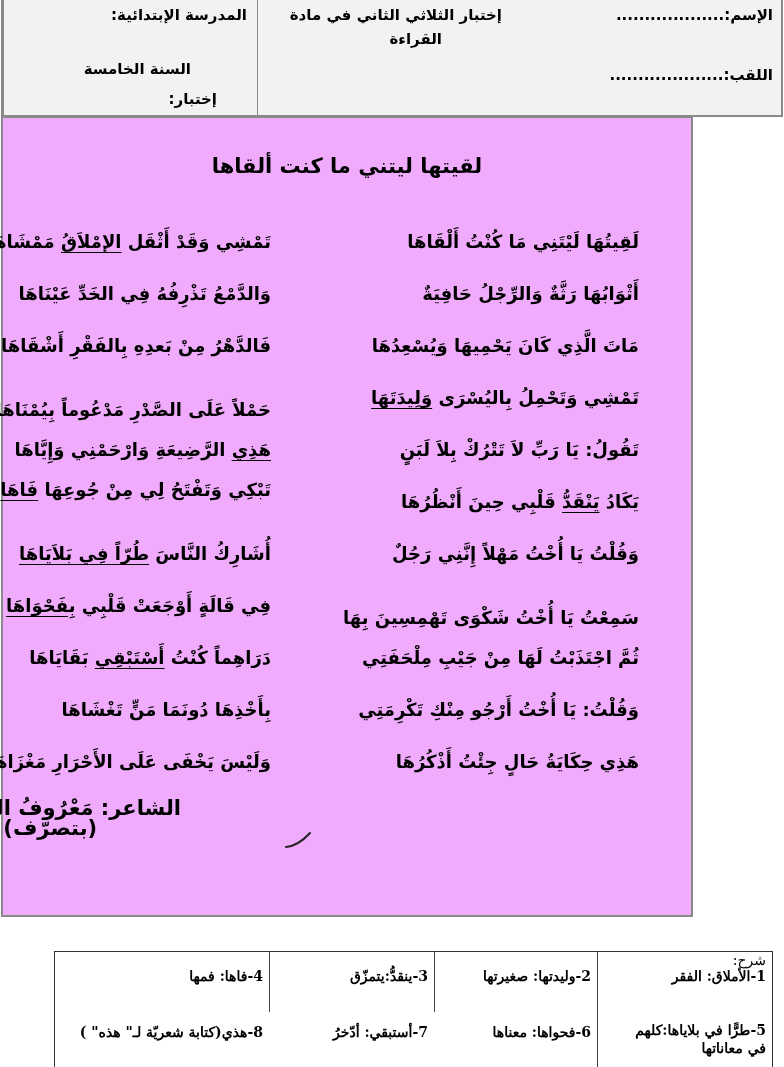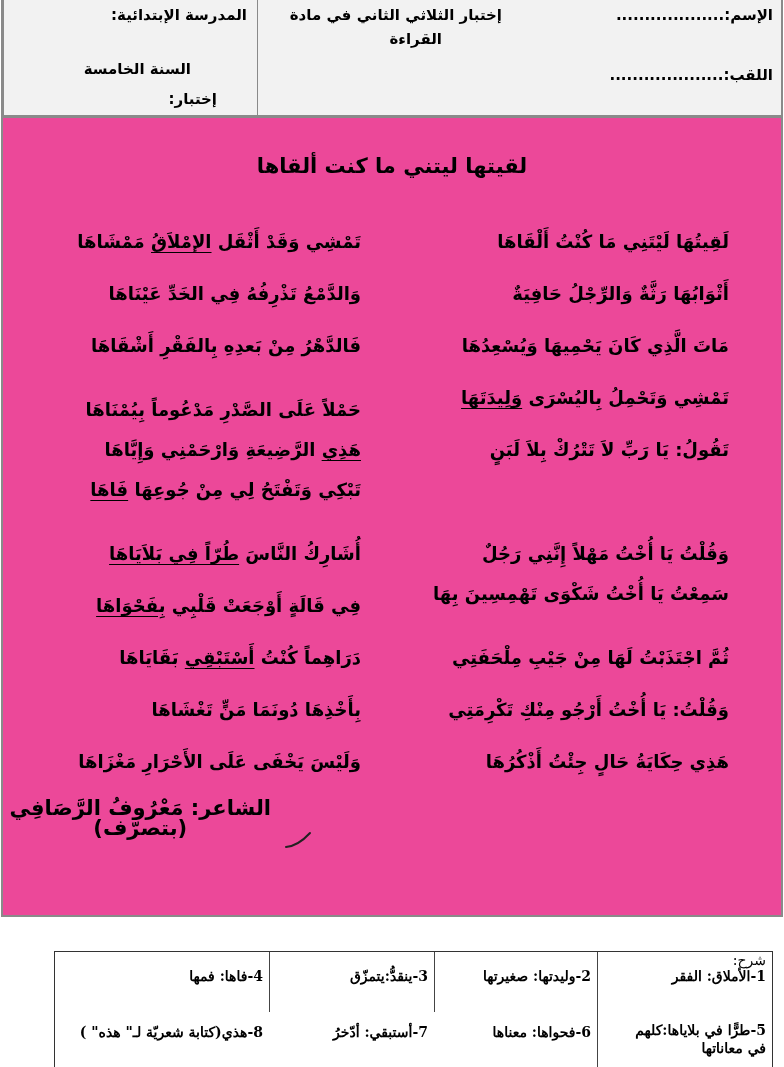--- a/index.html
+++ b/index.html
@@ -11,22 +11,22 @@
     background: #f2f2f2; border: 2px solid #8a8a8a; border-top: none;
     display: flex; flex-direction: row-reverse;
   }
   .hcol { height: 100%; position: relative; direction: rtl; }
   .hcol.c1 { width: 254px; border-left: 1px solid #8a8a8a; }
   .hcol.c2 { width: 265px; border-left: 1px solid #8a8a8a; }
   .hcol.c3 { flex: 1; }
   .htxt { position: absolute; font-weight: bold; font-size: 15px; white-space: nowrap; }
 
   .main {
-    position: absolute; left: 1px; top: 116px; width: 782px; height: 801px;
-    border: 2px solid #8a8a8a; background: #ec4899;
+    position: absolute; left: 1px; top: 116px; width: 692px; height: 801px;
+    border: 2px solid #8a8a8a; background: #f0abfc;
   }
   .title {
     position: absolute; top: 36px; left: 0; right: 0; text-align: center;
     font-weight: bold; font-size: 21px; direction: rtl;
   }
   .verse {
     position: absolute; font-weight: bold; font-size: 18px; direction: rtl;
     white-space: nowrap; line-height: 24px;
   }
   .verse.right { right: 52px; text-align: right; }
@@ -81,26 +81,27 @@
 
   <div class="verse right" style="top:216px;">مَاتَ الَّذِي كَانَ يَحْمِيهَا وَيُسْعِدُهَا</div>
   <div class="verse left" style="top:216px;">فَالدَّهْرُ مِنْ بَعدِهِ بِالفَقْرِ أَشْقَاهَا</div>
 
   <div class="verse right" style="top:268px;"><span>تَمْشِي وَتَحْمِلُ بِاليُسْرَى </span><u>وَلِيدَتَهَا</u></div>
   <div class="verse left" style="top:280px;">حَمْلاً عَلَى الصَّدْرِ مَدْعُوماً بِيُمْنَاهَا</div>
 
   <div class="verse right" style="top:320px;">تَقُولُ: يَا رَبِّ لاَ تَتْرُكْ بِلاَ لَبَنٍ</div>
   <div class="verse left" style="top:320px;"><u>هَذِي</u><span> الرَّضِيعَةِ وَارْحَمْنِي وَإِيَّاهَا</span></div>
 
+  <div class="verse right" style="top:372px;"><span>يَكَادُ </span><u>يَنْقَدُّ</u><span> قَلْبِي حِينَ أَنْظُرُهَا</span></div>
   <div class="verse left" style="top:360px;"><span>تَبْكِي وَتَفْتَحُ لِي مِنْ جُوعِهَا </span><u>فَاهَا</u></div>
 
   <div class="verse right" style="top:424px;">وَقُلْتُ يَا أُخْتُ مَهْلاً إِنَّنِي رَجُلٌ</div>
   <div class="verse left" style="top:424px;"><span>أُشَارِكُ النَّاسَ </span><u>طُرّاً فِي بَلاَيَاهَا</u></div>
 
-  <div class="verse right" style="top:464px;">سَمِعْتُ يَا أُخْتُ شَكْوَى تَهْمِسِينَ بِهَا</div>
+  <div class="verse right" style="top:488px;">سَمِعْتُ يَا أُخْتُ شَكْوَى تَهْمِسِينَ بِهَا</div>
   <div class="verse left" style="top:476px;"><span>فِي قَالَةٍ أَوْجَعَتْ قَلْبِي </span><u>بِفَحْوَاهَا</u></div>
 
   <div class="verse right" style="top:528px;">ثُمَّ اجْتَذَبْتُ لَهَا مِنْ جَيْبِ مِلْحَفَتِي</div>
   <div class="verse left" style="top:528px;"><span>دَرَاهِماً كُنْتُ </span><u>أَسْتَبْقِي</u><span> بَقَايَاهَا</span></div>
 
   <div class="verse right" style="top:580px;">وَقُلْتُ: يَا أُخْتُ أَرْجُو مِنْكِ تَكْرِمَتِي</div>
   <div class="verse left" style="top:580px;">بِأَخْذِهَا دُونَمَا مَنٍّ تَغْشَاهَا</div>
 
   <div class="verse right" style="top:632px;">هَذِي حِكَايَةُ حَالٍ جِئْتُ أَذْكُرُهَا</div>
   <div class="verse left" style="top:632px;">وَلَيْسَ يَخْفَى عَلَى الأَحْرَارِ مَغْزَاهَا</div>

